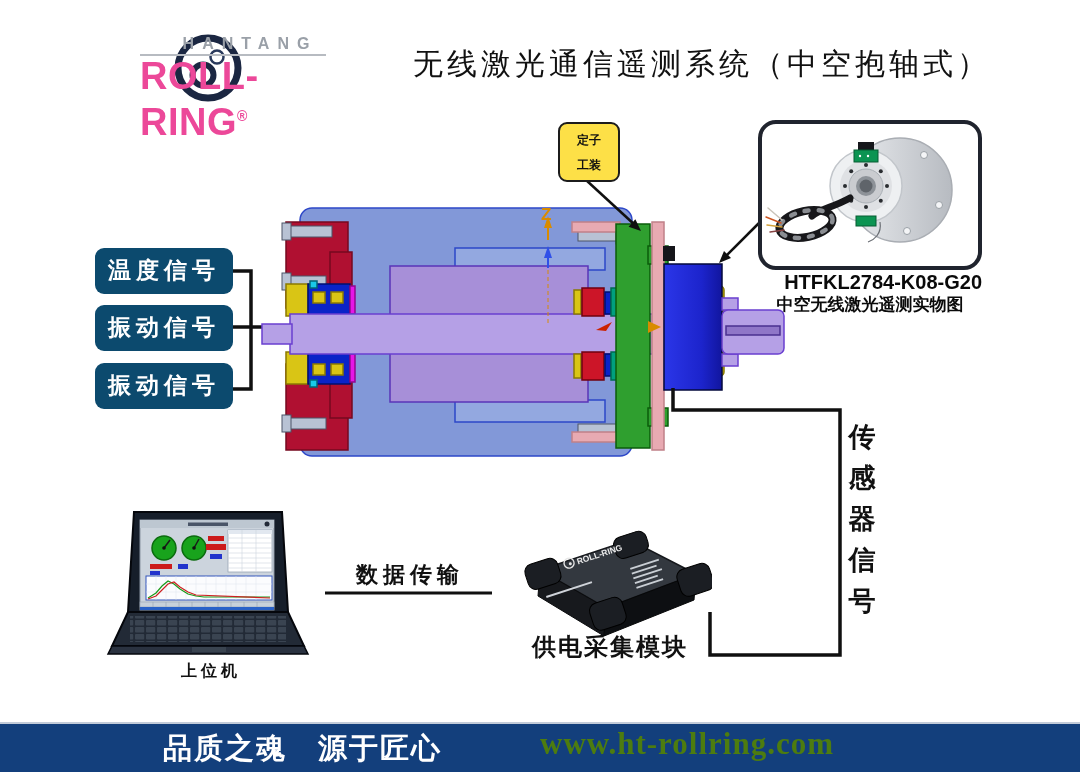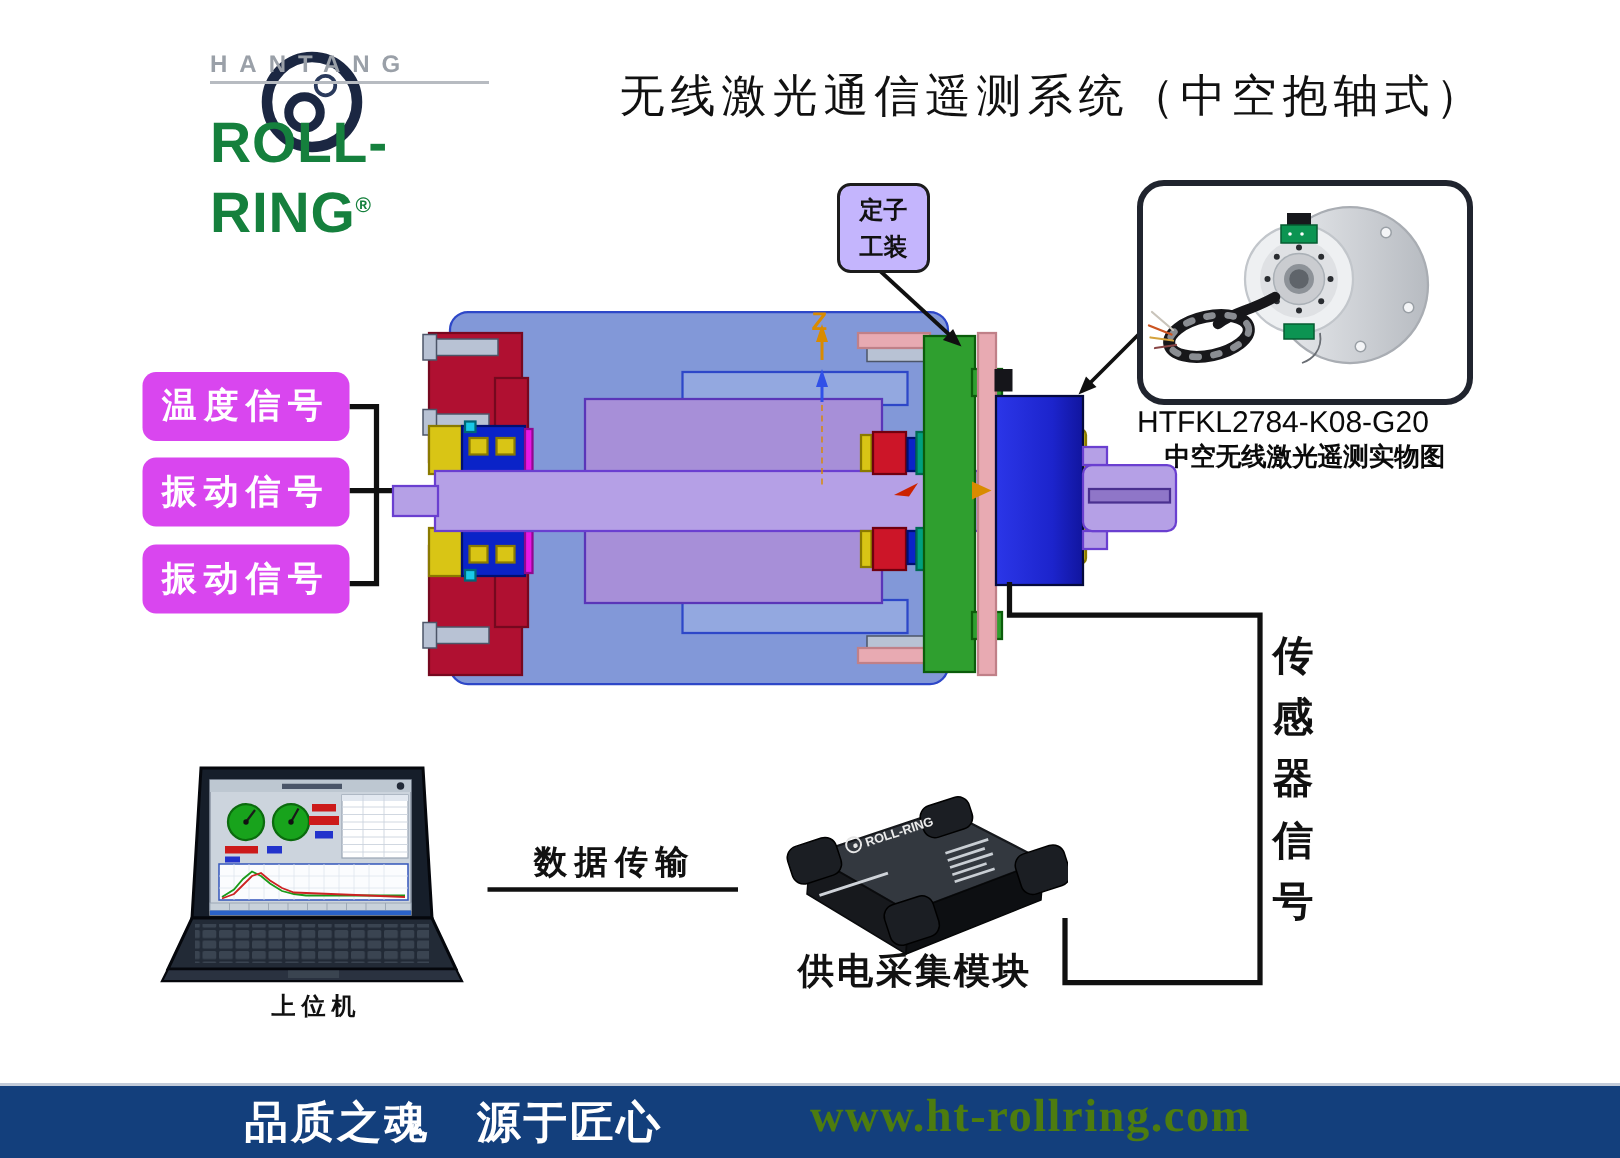--- a/index.html
+++ b/index.html
@@ -2,38 +2,38 @@
 <html><head>
 <meta charset="utf-8">
 <style>
   html,body{margin:0;padding:0;background:#ffffff;}
   .page{position:relative;width:1080px;height:772px;background:#ffffff;overflow:hidden;
         font-family:"Liberation Sans","DejaVu Sans",sans-serif;}
   .abs{position:absolute;}
   
   .logo-wrap{left:58px;top:30px;width:300px;height:76px;}
   .brand{left:140px;top:35px;width:220px;}
-  .brand-top{font-size:16px;font-weight:700;letter-spacing:8px;color:#9aa0a8;line-height:18px;}
+  .brand-top{font-size:16px;font-weight:700;letter-spacing:8px;color:#9aa0a8;line-height:18px;text-align:center;}
   .brand-rule{width:186px;height:2px;background:#b7bbc1;margin-top:1px;}
-  .brand-main{font-size:38px;font-weight:800;color:#15803d;letter-spacing:0.5px;line-height:40px;
-              font-family:"Liberation Sans","DejaVu Sans",sans-serif;margin-top:20px;}
+  .brand-main{font-size:38px;font-weight:800;color:#ec4899;letter-spacing:0.5px;line-height:40px;
+              font-family:"Liberation Sans","DejaVu Sans",sans-serif;}
   .brand-main sup{font-size:14px;font-weight:700;}
   .title{left:380px;top:44px;width:644px;text-align:center;font-size:30px;font-weight:400;
          letter-spacing:4px;color:#0d0d0d;font-family:"Liberation Serif","DejaVu Serif",serif;}
   
   .cn{font-family:"Liberation Serif","DejaVu Serif",serif;color:#111;}
   .stator{left:558px;top:122px;width:62px;height:60px;border:2.5px solid #1c1c1c;border-radius:9px;
-          text-align:center;font-size:16px;font-weight:600;line-height:25px;padding-top:4px;
-          box-sizing:border-box;background:#c4b5fd;}
-  .sigbox{left:95px;width:138px;height:46px;background:#d946ef;border-radius:9px;color:#ffffff;
+          text-align:center;font-size:12px;font-weight:600;line-height:25px;padding-top:4px;
+          box-sizing:border-box;background:#fde047;}
+  .sigbox{left:95px;width:138px;height:46px;background:#0c4a6e;border-radius:9px;color:#ffffff;
           text-align:center;font-size:23px;font-weight:600;letter-spacing:5px;line-height:46px;}
   .sigbox.b1{top:248px;} .sigbox.b2{top:305px;} .sigbox.b3{top:363px;}
   .photo-panel{left:758px;top:120px;width:224px;height:150px;border:4px solid #20242e;
                border-radius:18px;box-sizing:border-box;background:#fff;overflow:hidden;}
-  .photo-model{left:758px;top:271px;width:224px;text-align:left;font-size:20px;font-weight:400;color:#0a0a0a;}
+  .photo-model{left:758px;top:271px;width:224px;text-align:right;font-size:20px;font-weight:700;color:#0a0a0a;}
   .photo-cap{left:752px;top:293px;width:236px;text-align:center;font-size:17px;font-weight:700;color:#0a0a0a;}
   .sensor-col{left:842px;top:417px;width:40px;text-align:center;font-size:27px;font-weight:600;}
   .sensor-col span{display:block;line-height:41px;}
   .datatrans{left:344px;top:560px;width:132px;text-align:center;font-size:22px;font-weight:600;letter-spacing:5px;}
   .hostpc{left:148px;top:661px;width:126px;text-align:center;font-size:16px;font-weight:600;letter-spacing:4px;}
   .modlabel{left:515px;top:631px;width:190px;text-align:center;font-size:24px;font-weight:600;letter-spacing:2px;}
   
   .footer{left:0;top:722px;width:1080px;height:50px;background:#133f7c;border-top:2px solid #c2cbd9;
           box-sizing:border-box;}
   .slogan{left:163px;top:729px;font-size:29px;font-weight:700;color:#ffffff;letter-spacing:2px;

